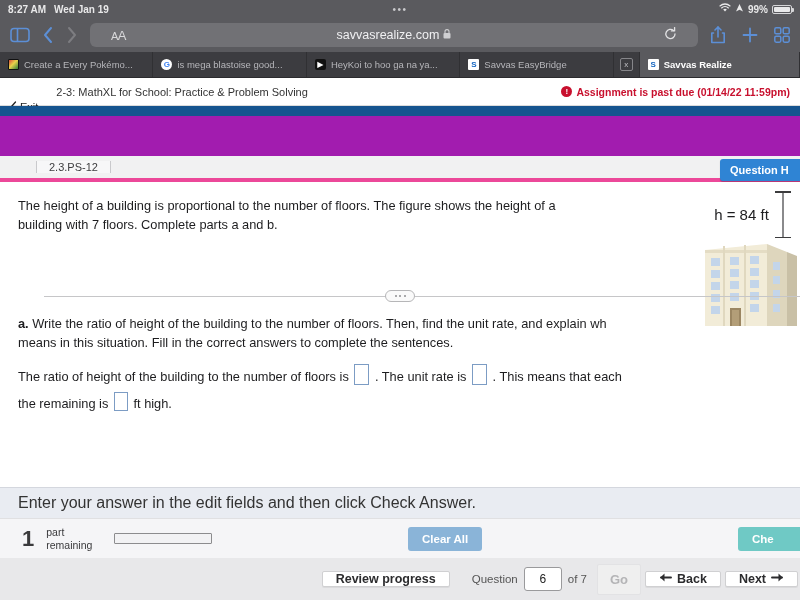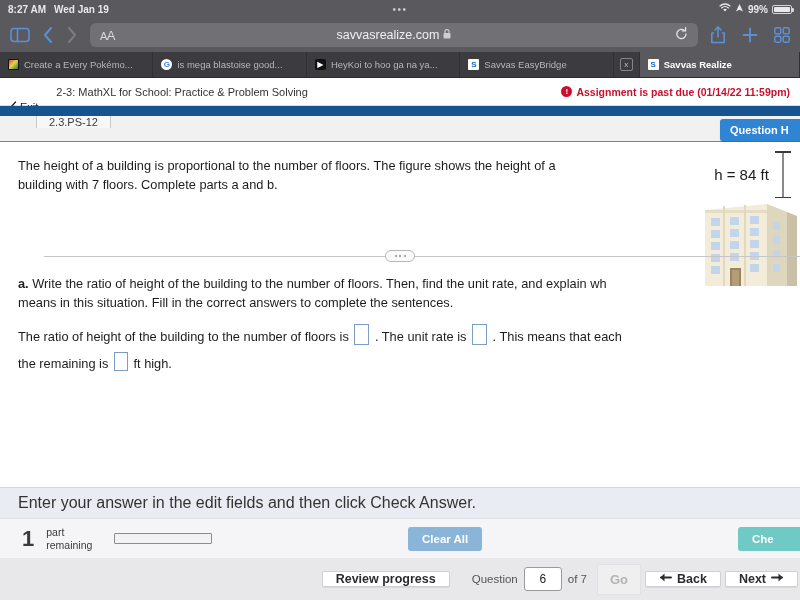--- a/index.html
+++ b/index.html
@@ -26,21 +26,21 @@
 
   
   .browser-bar {
     height: 34px; background: #5a5a5e; display: flex; align-items: center;
     padding: 0 10px; gap: 12px; flex: 0 0 34px;
   }
   .nav-icon { color: #5c8fd6; display: flex; align-items: center; justify-content: center; cursor: pointer; }
   .nav-icon.disabled { color: #7d7d81; }
   .url-bar {
     flex: 1; height: 24px; background: #717175; border-radius: 6px;
-    display: flex; align-items: center; padding: 0 10px; position: relative;
+    display: flex; align-items: center; padding: 0 21px; position: relative;
   }
   .url-aa { color: #d8d8da; font-size: 11px; letter-spacing:-0.5px;}
   .url-aa .big { font-size: 13px; }
   .url-text {
     position: absolute; left: 0; right: 0; text-align: center;
     color: #f0f0f2; font-size: 12.5px; display: flex; align-items: center; justify-content: center; gap: 4px;
   }
   .url-reload { margin-left: auto; color: #e2e2e4; font-size: 13px; z-index:2; }
   .toolbar-right { display: flex; align-items: center; gap: 16px; }
 
@@ -69,21 +69,21 @@
   .exit-btn { display:flex; align-items:center; gap:3px; font-size:11px; color:#222;margin-top:31px; }
   .assignment-title { font-size: 11px; color: #333; margin-left: 18px; }
   .past-due { margin-left: auto; color: #c8102e; font-size: 10.5px; font-weight: 600; display:flex; align-items:center; gap:4px; }
   .excl {
     width: 11px; height: 11px; border-radius: 50%; background: #c8102e; color: #fff;
     font-size: 8px; display:flex; align-items:center; justify-content:center; font-weight:bold;
   }
 
   
   .blue-band { height: 10px; background: #15548f; flex: 0 0 10px; }
-  .q-tabrow { height: 26px; background: #f1f1f2; display: flex; align-items: flex-start; flex: 0 0 26px; position: relative; border-bottom:1px solid #ec4899;}
+  .q-tabrow { height: 26px; background: #f1f1f2; display: flex; align-items: center; flex: 0 0 26px; position: relative; border-bottom:4px solid #ec4899;margin-top:40px;}
   .q-tab {
     margin-left: 36px; background: #f7f7f8; border-left: 1px solid #c9c9cc; border-right: 1px solid #c9c9cc;
     display: flex; align-items: center; padding: 0 12px; font-size: 11px; color: #3d3d3f;
   }
   .q-help-btn {
     position: absolute; right: 0px; top: 3px; background: #2f84d4; color: #fff;
     font-size: 11px; font-weight: bold; padding: 5px 10px; border-radius: 3px 0 0 3px;
     white-space: nowrap; overflow: hidden; width: 80px;
     box-shadow: 0 1px 1px rgba(0,0,0,.25);
   }

